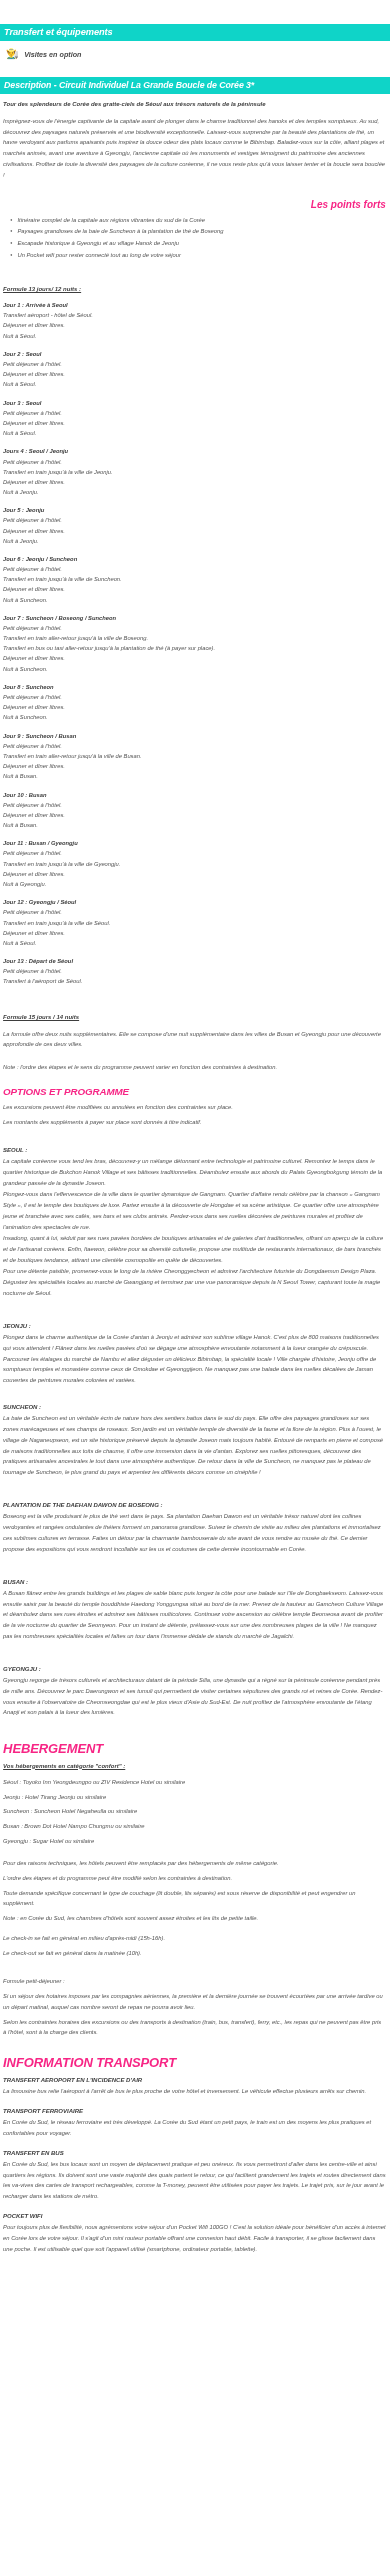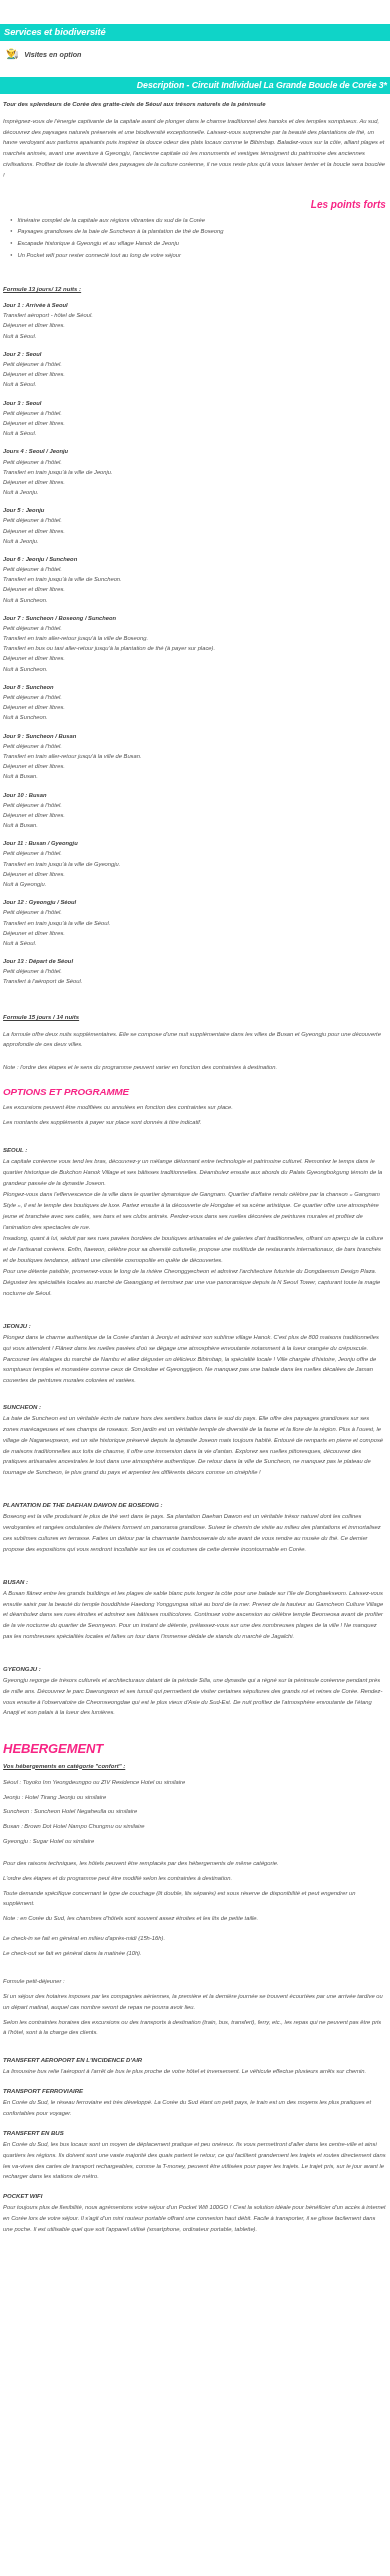--- a/index.html
+++ b/index.html
@@ -21,21 +21,21 @@
     background: #0fd4c8;
     color: #ffffff;
     font-style: italic;
     font-weight: bold;
     font-size: 9.3px;
     line-height: 1.25;
     padding: 2.6px 4.1px 3.1px 4.1px;
     letter-spacing: -0.1px;
     width: 391px;
   }
-  .bar.small { font-size: 8.8px; text-align: right; }
+  .bar.small { font-size: 8.8px; }
 
   
   .spacer-top { height: 24px; }
   .service-row {
     display: flex;
     align-items: center;
     gap: 5.2px;
     padding: 8.2px 6.2px 7.2px 6.2px;
   }
   .service-icon { font-size: 10.3px; line-height: 1; }
@@ -158,21 +158,21 @@
   .subtle { font-size: 5.8px; font-style: italic; color: #545454; line-height: 1.85; margin: 0 0 4.1px 0; }
   .note { font-size: 5.8px; font-style: italic; color: #545454; line-height: 1.85; margin: 0; }
 </style>
 </head>
 <body>
 
 <div class="page">
 
   <div class="spacer-top"></div>
 
-  <div class="bar">Services et biodiversité</div>
+  <div class="bar">Transfert et équipements</div>
   <div class="service-row">
     <span class="service-icon">👨‍🌾</span>
     <span class="service-label">Visites en option</span>
   </div>
 
   <div class="gap-20"></div>
 
   <div class="bar small">Description - Circuit Individuel La Grande Boucle de Corée 3*</div>
 
   <div class="content">
@@ -374,20 +374,21 @@
     <p class="subtle">Le check-out se fait en général dans la matinée (10h).</p>
 
     <div class="gap-26"></div>
 
     <p class="subtle">Formule petit-déjeuner :</p>
     <p class="subtle">Si un séjour des hotaires imposes par les compagnies aériennes, la première et la dernière journée se trouvent écourtées par une arrivée tardive ou un départ matinal, auquel cas nombre seront de repas ne pourra avoir lieu.</p>
     <p class="subtle">Selon les contraintes horaires des excursions ou des transports à destination (train, bus, transfert), ferry, etc., les repas qui ne peuvent pas être pris à l'hôtel, sont à la charge des clients.</p>
 
     <div class="gap-26"></div>
 
+    <h2 class="pink sm">INFORMATION TRANSPORT</h2>
 
     <div class="city">
       <div class="cname">TRANSFERT AEROPORT EN L'INCIDENCE D'AIR</div>
       <p class="cpara">La limousine bus relie l'aéroport à l'arrêt de bus le plus proche de votre hôtel et inversement. Le véhicule effectue plusieurs arrêts sur chemin.</p>
     </div>
 
     <div class="city">
       <div class="cname">TRANSPORT FERROVIAIRE</div>
       <p class="cpara">En Corée du Sud, le réseau ferroviaire est très développé. La Corée du Sud étant un petit pays, le train est un des moyens les plus pratiques et confortables pour voyager.</p>
     </div>

